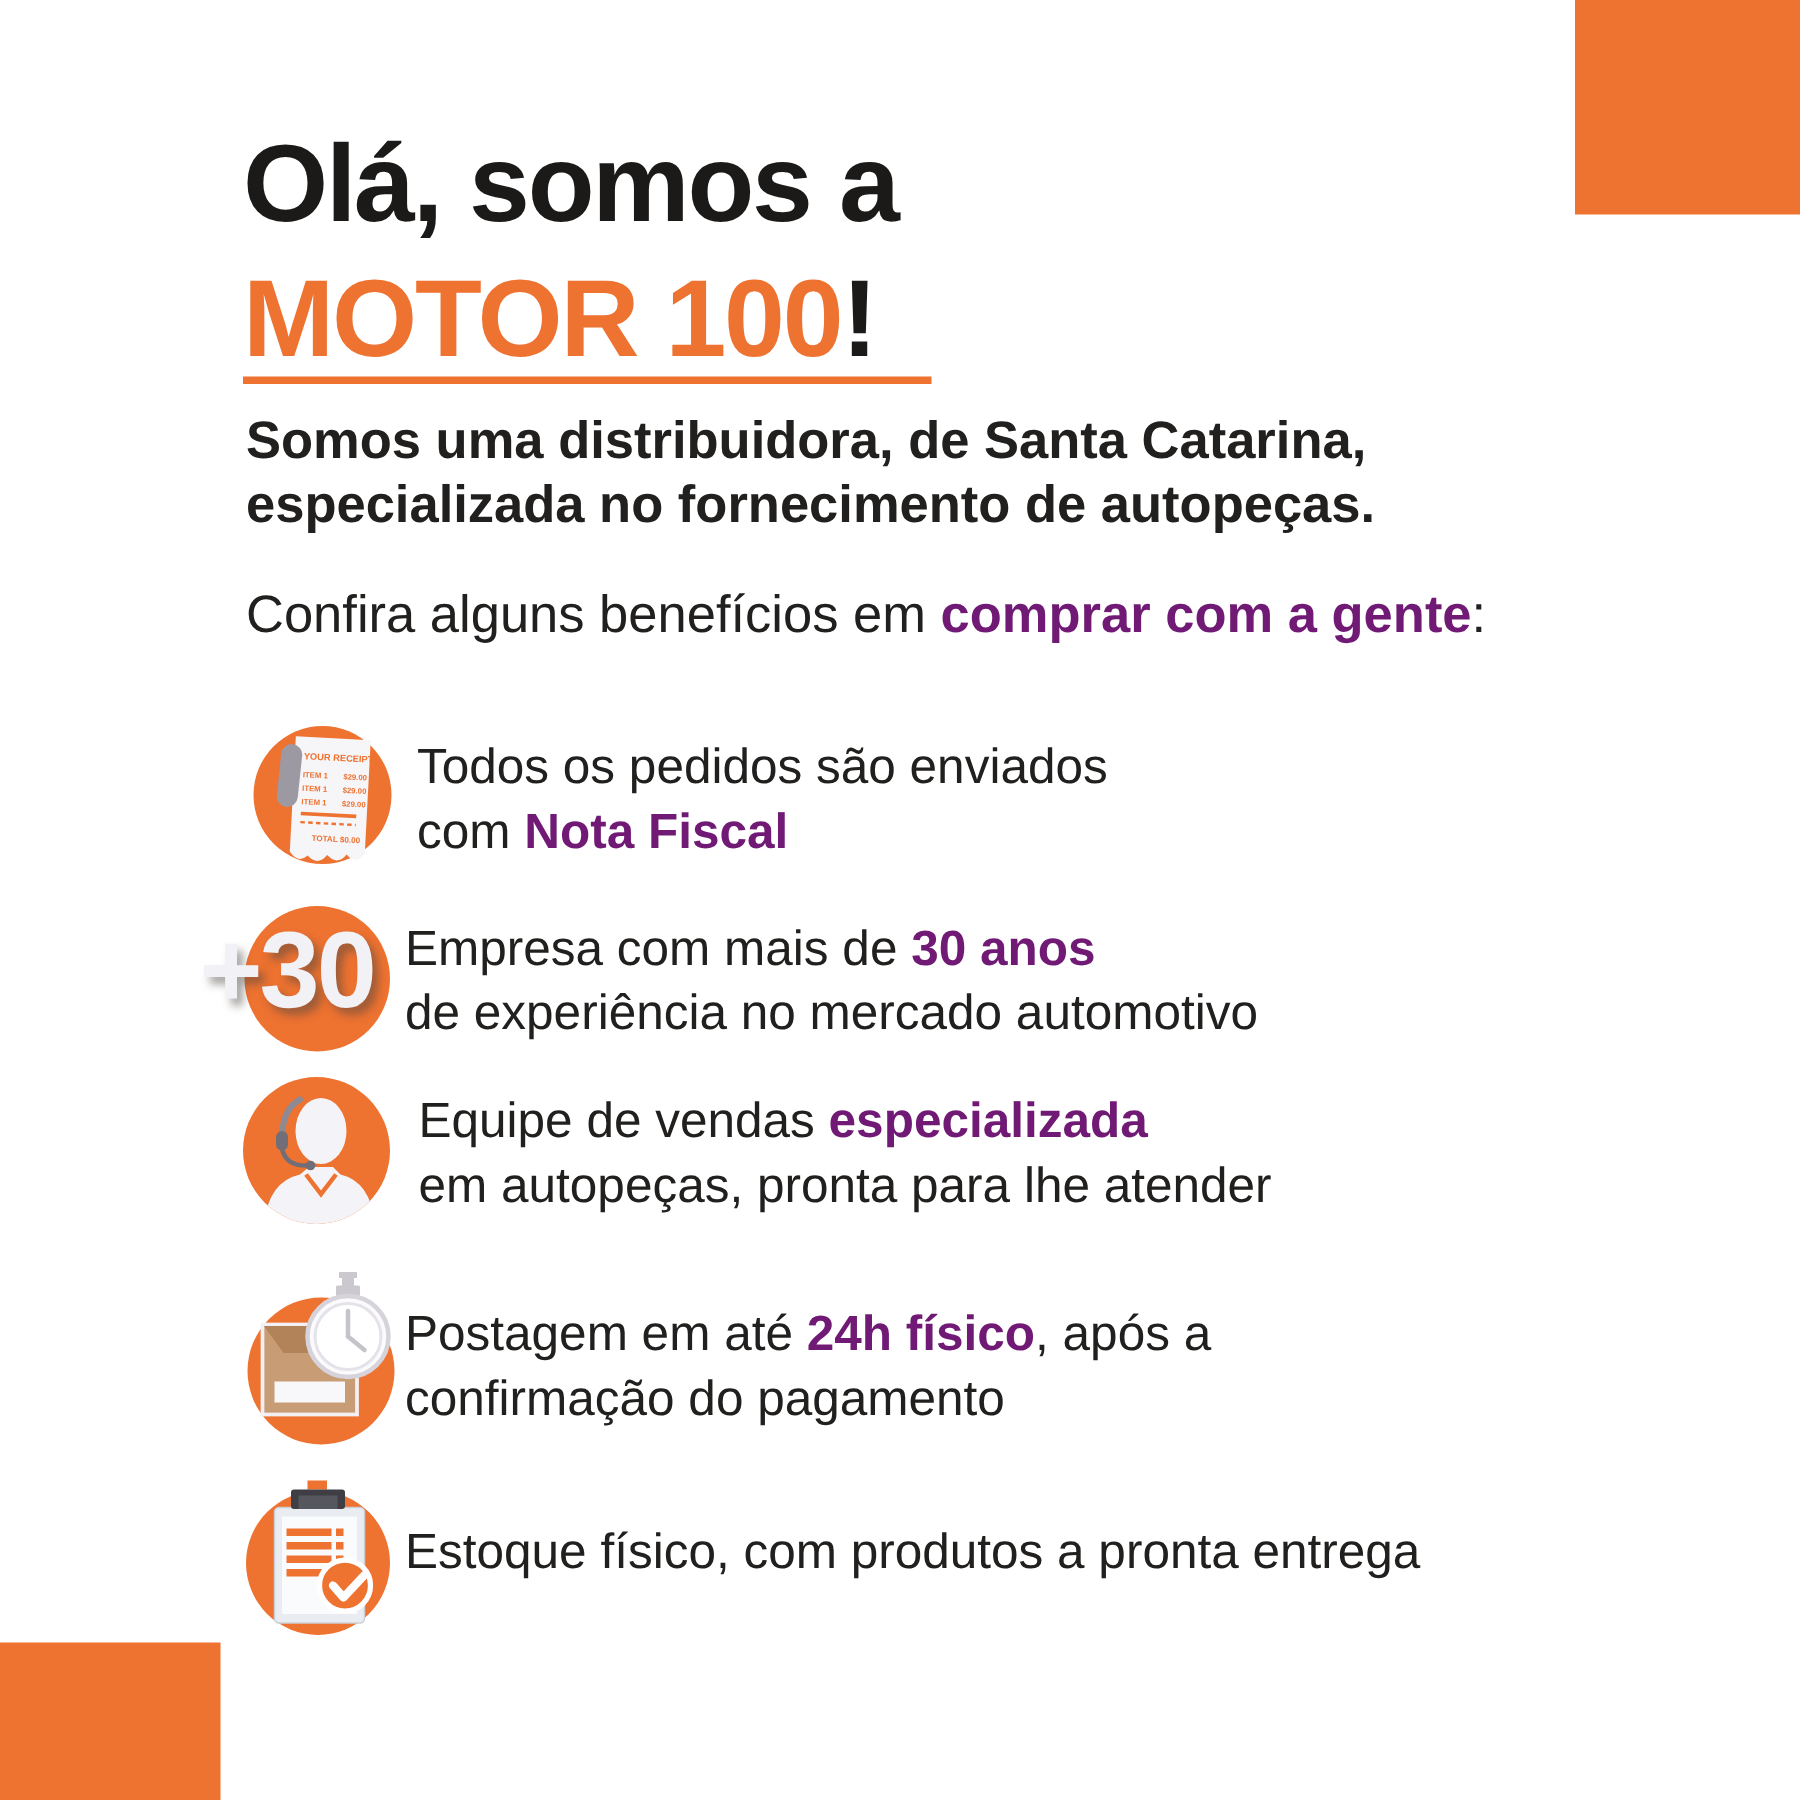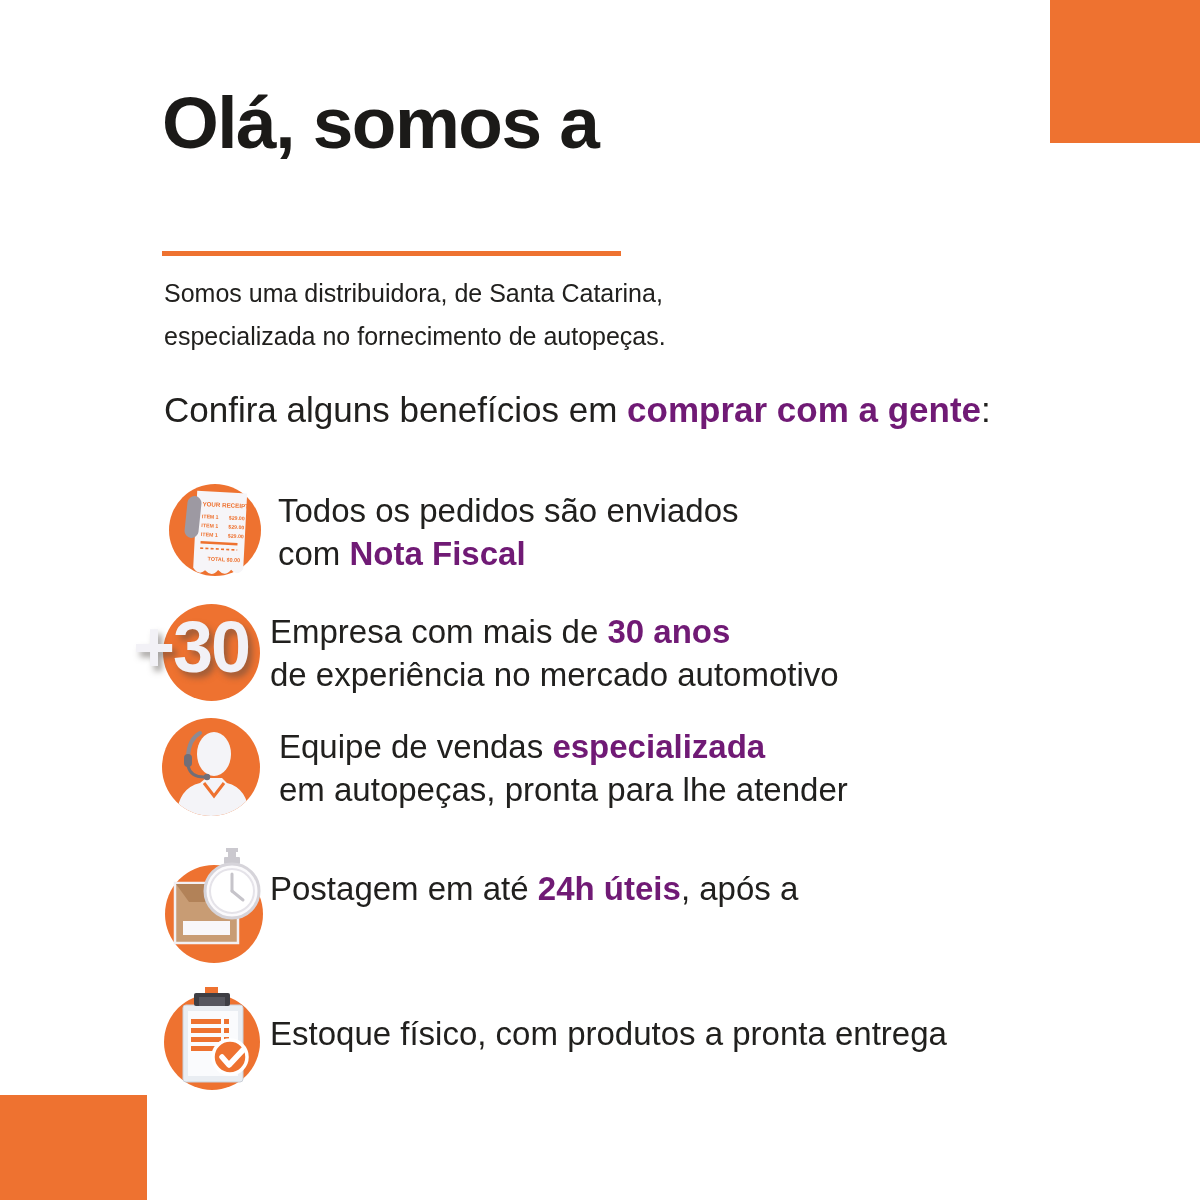--- a/index.html
+++ b/index.html
@@ -22,21 +22,21 @@
   .brand-line{
     position:absolute;left:162px;top:168px;margin:0;
     font-size:73px;font-weight:700;letter-spacing:-1.5px;line-height:90px;white-space:nowrap;
   }
   .brand{color:#EE7230;}
   .excl{color:#1b1a18;}
   .brand-underline{position:absolute;left:162px;top:251px;width:459px;height:5px;background:#EE7230;}
 
   .about{
     position:absolute;left:164px;top:272px;margin:0;
-    font-size:25px;line-height:43px;color:#21201e;white-space:nowrap;
+    font-size:35px;line-height:43px;color:#21201e;white-space:nowrap;font-weight:bold;
   }
   .intro{
     position:absolute;left:164px;top:388px;margin:0;
     font-size:35px;line-height:43px;color:#21201e;white-space:nowrap;
   }
   .hl{color:#701a75;font-weight:700;}
 
   .benefit{position:absolute;left:0;width:1200px;}
   .benefit .bicon{position:absolute;}
   .btext{
@@ -53,20 +53,21 @@
 </style>
 </head>
 <body>
 
 <div class="canvas">
 
   <div class="sq tr"></div>
   <div class="sq bl"></div>
 
   <h1 class="greeting">Olá, somos a</h1>
+  <h1 class="brand-line"><span class="brand">MOTOR 100</span><span class="excl">!</span></h1>
   <div class="brand-underline"></div>
 
   <p class="about"><span>Somos uma distribuidora, de Santa Catarina,</span><br><span>especializada no fornecimento de autopeças.</span></p>
 
   <p class="intro"><span>Confira alguns benefícios em </span><span class="hl">comprar com a gente</span><span>:</span></p>
 
   <div class="benefit" style="top:476px;height:122px;">
     <svg class="bicon" style="left:158px;top:0;" width="112" height="116" viewBox="0 0 112 116">
       <circle cx="57" cy="54" r="46" fill="#EE7230"></circle>
       <g transform="rotate(3 60 58)">
@@ -123,21 +124,21 @@
       <polygon points="26,41 87,41 73,59 39,59" fill="#B28258"></polygon>
       <rect x="33" y="78" width="47" height="14" fill="#F8F7FA"></rect>
       <rect x="76" y="5" width="12" height="4" fill="#CBC9CF"></rect>
       <rect x="78" y="8" width="8" height="8" fill="#CBC9CF"></rect>
       <rect x="74" y="14" width="16" height="7" rx="1" fill="#CBC9CF"></rect>
       <circle cx="82" cy="48" r="27" fill="#FBFAFC" stroke="#D6D4DA" stroke-width="3"></circle>
       <circle cx="82" cy="48" r="22" fill="#FFFFFF" stroke="#E5E3E9" stroke-width="2"></circle>
       <line x1="82" y1="48" x2="82" y2="31" stroke="#C6C4CA" stroke-width="3" stroke-linecap="round"></line>
       <line x1="82" y1="48" x2="93" y2="57" stroke="#C6C4CA" stroke-width="3" stroke-linecap="round"></line>
     </svg>
-    <div class="btext" style="left:270px;top:24px;"><span>Postagem em até </span><span class="hl">24h úteis</span><span>, após a</span><br></div>
+    <div class="btext" style="left:270px;top:24px;"><span>Postagem em até </span><span class="hl">24h físico</span><span>, após a</span><br><span>confirmação do pagamento</span></div>
   </div>
 
   <div class="benefit" style="top:983px;height:115px;">
     <svg class="bicon" style="left:158px;top:0;" width="106" height="114" viewBox="0 0 106 114">
       <circle cx="54" cy="59" r="48" fill="#EE7230"></circle>
       <rect x="25" y="22" width="60" height="77" rx="3" fill="#E9EDF2" stroke="#CBD0D8" stroke-width="1"></rect>
       <rect x="30" y="28" width="50" height="65" fill="#FAFBFD"></rect>
       <rect x="47" y="4" width="13" height="6" fill="#EE7230"></rect>
       <rect x="36" y="10" width="36" height="13" rx="2" fill="#3E3E44"></rect>
       <rect x="41" y="14" width="26" height="9" fill="#56565E"></rect>

